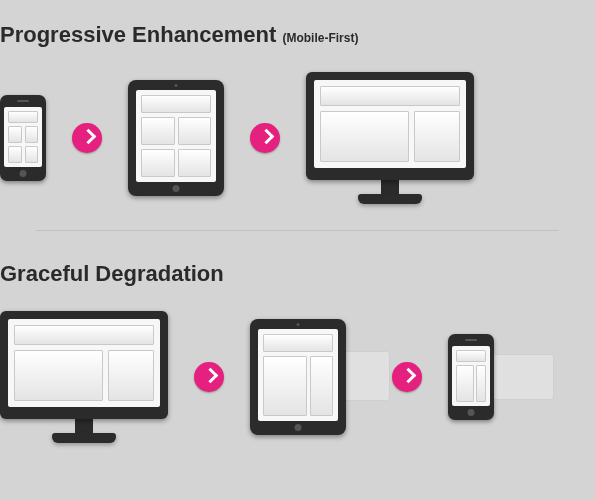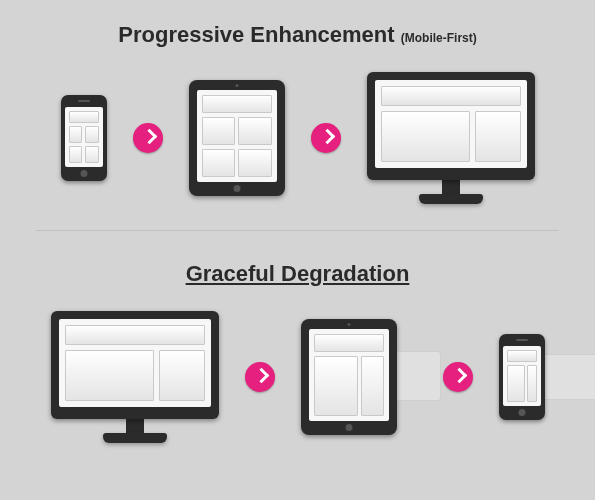--- a/index.html
+++ b/index.html
@@ -8,24 +8,24 @@
     width: 595px;
     height: 500px;
     background: #d4d4d4;
     font-family: "Helvetica Neue", Helvetica, Arial, sans-serif;
     color: #2a2a2a;
   }
   .section {
     width: 100%;
     display: flex;
     flex-direction: column;
-    align-items: center;
+    align-items: flex-start;
   }
   .section-top { padding-top: 22px; }
-  .section-bottom { padding-top: 30px; text-decoration: underline; }
+  .section-bottom { padding-top: 30px; }
   h2 {
     margin: 0 0 24px 0;
     font-size: 22px;
     font-weight: 700;
   }
   h2 .sub {
     font-size: 12px;
     font-weight: 600;
     color: #2a2a2a;
   }

